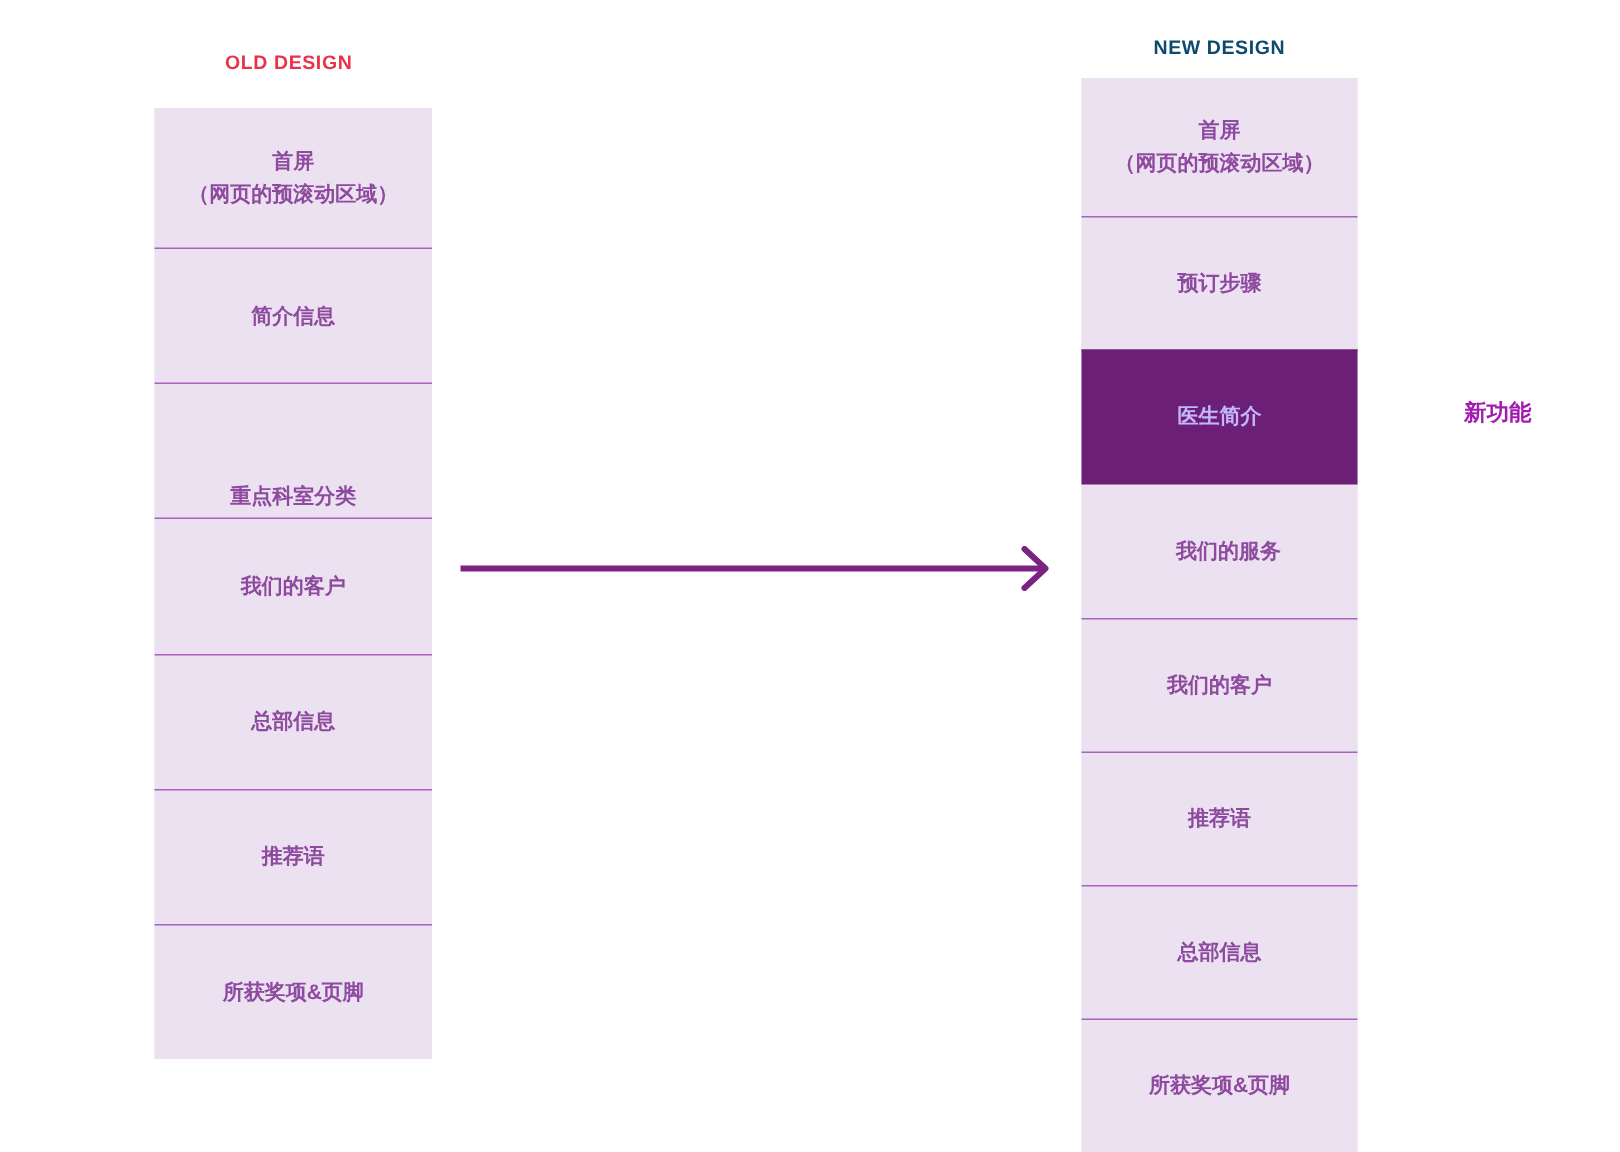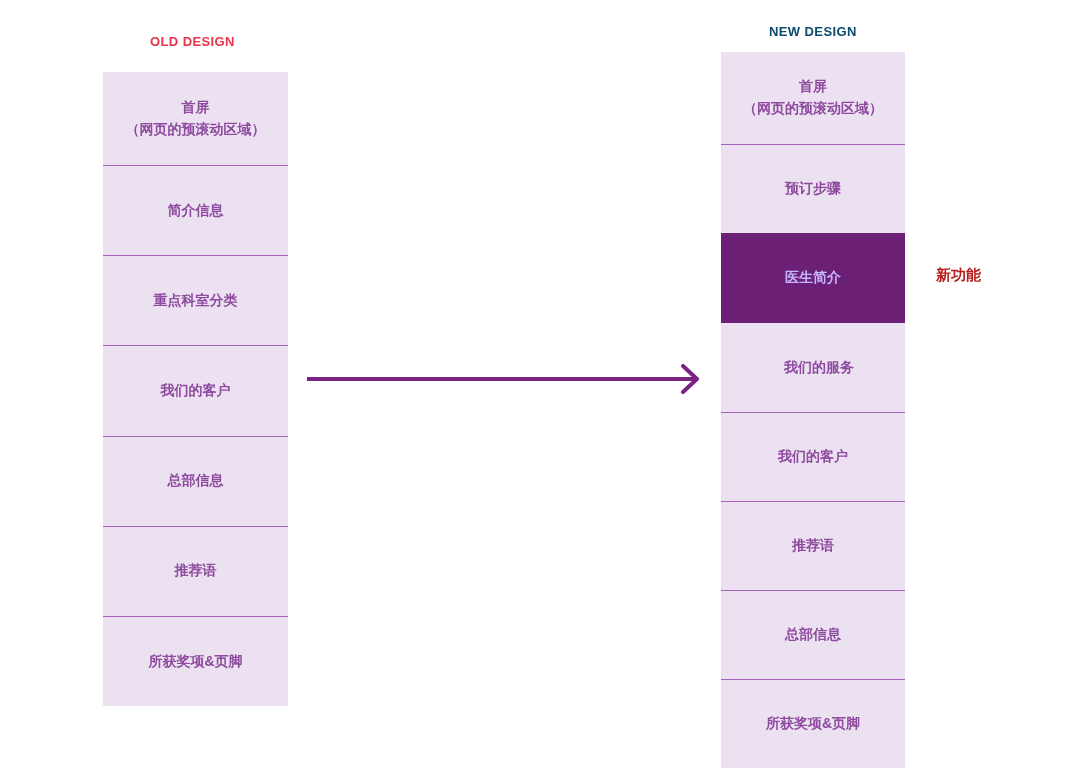--- a/index.html
+++ b/index.html
@@ -97,46 +97,46 @@
     position: absolute;
     left: 305px;
     top: 364px;
     width: 400px;
     height: 30px;
   }
 
   
   #new-feature-callout {
     position: absolute;
-    left: 936px;
+    left: 976px;
     top: 266px;
     font-size: 15px;
     font-weight: bold;
-    color: #b91c1c;
+    color: #a21caf;
     white-space: nowrap;
   }
 </style>
 </head>
 <body>
 
 <div class="canvas">
 
   <div class="col-label" id="old-design-label">OLD DESIGN</div>
 
   <div class="col-label" id="new-design-label">NEW DESIGN</div>
 
   <div class="flow-column" id="old-design-column">
       <div class="flow-block" style="flex: 1.05 1 0%;">
         <span class="block-text">首屏
 （网页的预滚动区域）</span>
       </div>
       <div class="flow-block" style="flex: 1 1 0%;">
         <span class="block-text">简介信息</span>
       </div>
-      <div class="flow-block" style="flex: 1 1 0%;">
+      <div class="flow-block" style="flex: 1 1 0%; align-items: flex-end;">
         <span class="block-text">重点科室分类</span>
       </div>
       <div class="flow-block" style="flex: 1 1 0%;">
         <span class="block-text">我们的客户</span>
       </div>
       <div class="flow-block" style="flex: 1 1 0%;">
         <span class="block-text">总部信息</span>
       </div>
       <div class="flow-block" style="flex: 1 1 0%;">
         <span class="block-text">推荐语</span>

